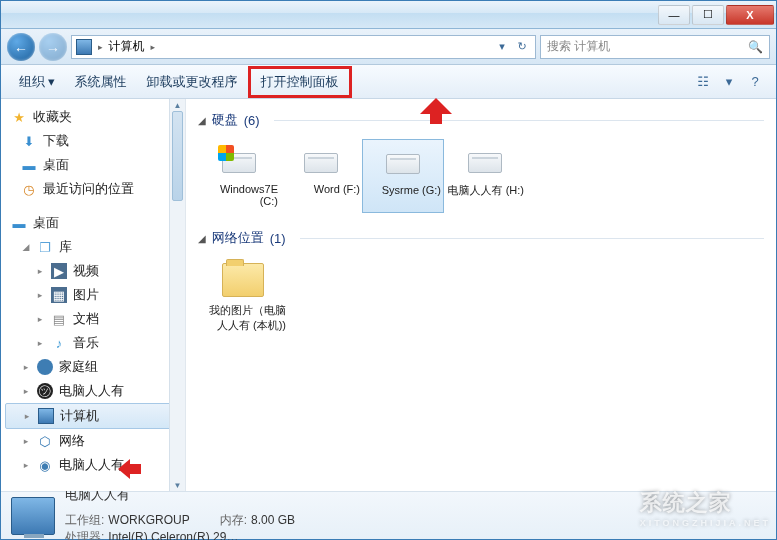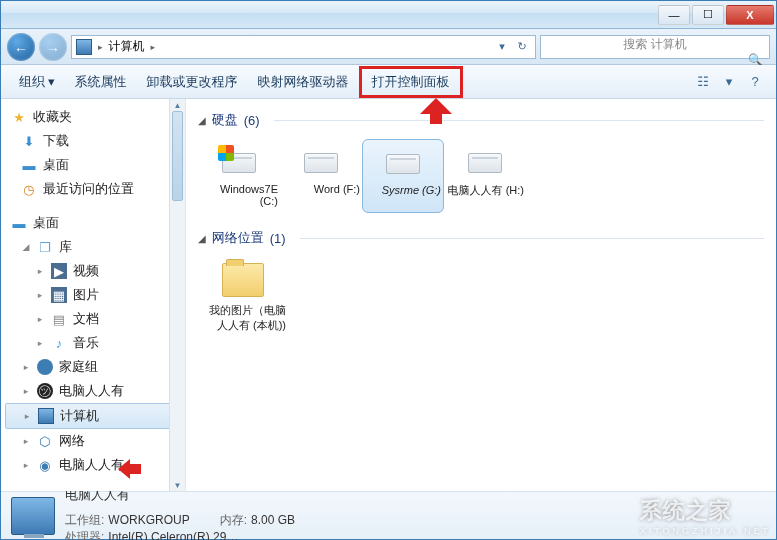--- a/index.html
+++ b/index.html
@@ -12,21 +12,21 @@
 .tbtn.close { width:48px; background:linear-gradient(#e67a6f,#c8372a); color:#fff; font-weight:bold; }
 .navrow { height:36px; background:linear-gradient(#e9f2fa,#d7e7f5); display:flex; align-items:center; padding:0 6px; gap:4px; border-bottom:1px solid #b2c9dd; }
 .navcircle { width:28px; height:28px; border-radius:50%; background:radial-gradient(circle at 35% 30%,#5fa9e6,#1c5f9b); display:flex; align-items:center; justify-content:center; color:#fff; font-size:14px; cursor:pointer; box-shadow:inset 0 0 3px rgba(255,255,255,.6); }
 .navcircle.fwd { opacity:.45; }
 .addr { flex:1; height:24px; background:#fff; border:1px solid #9db9d3; display:flex; align-items:center; padding:0 4px; font-size:12px; }
 .addr .pcicon { width:16px; height:16px; background:linear-gradient(#7fb7e6,#3d79b3); margin-right:4px; border:1px solid #2a5c88; }
 .addr .crumb { padding:0 4px; cursor:pointer; }
 .addr .chev { color:#666; font-size:9px; padding:0 2px; }
 .addr .right { margin-left:auto; display:flex; align-items:center; gap:2px; }
 .addr .refresh,.addr .dd { width:18px; height:18px; display:flex; align-items:center; justify-content:center; color:#3c6a97; font-size:11px; cursor:pointer; }
-.search { width:230px; height:24px; background:#fff; border:1px solid #9db9d3; display:flex; align-items:center; padding:0 6px; font-size:12px; color:#888;flex-direction:column; }
+.search { width:230px; height:24px; background:#fff; border:1px solid #9db9d3; display:flex; align-items:center; padding:0 6px; font-size:12px; color:#888; }
 .search .mag { margin-left:auto; color:#3c6a97; }
 .toolbar { height:34px; background:linear-gradient(#f7fbff,#e4eef8); border-bottom:1px solid #c7d7e6; display:flex; align-items:center; padding:0 8px; font-size:13px; color:#1a3a5c; }
 .toolbar .titem { padding:4px 10px; cursor:pointer; display:flex; align-items:center; gap:3px; }
 .toolbar .titem.cp { border:3px solid #d22; }
 .toolbar .spacer { flex:1; }
 .toolbar .ricon { width:26px; height:22px; display:flex; align-items:center; justify-content:center; color:#3c6a97; cursor:pointer; font-size:13px; }
 .body { flex:1; display:flex; overflow:hidden; }
 .sidebar { width:185px; background:#fff; border-right:1px solid #e0e7ee; overflow-y:auto; padding:6px 0; font-size:13px; position:relative; }
 .sbscroll { position:absolute; right:0; top:0; width:16px; height:100%; background:#eef3f8; border-left:1px solid #d5e0ea; }
 .sbscroll .thumb { position:absolute; left:2px; right:2px; top:12px; height:90px; background:linear-gradient(#d3e3f1,#b9d3e9); border:1px solid #9fbfd9; border-radius:2px; }
@@ -38,40 +38,40 @@
 .sbitem.sel { background:linear-gradient(#e9f2fb,#d3e7f7); border:1px solid #a6c8e6; border-radius:2px; margin:0 4px; padding-left:16px; }
 .sbitem .ico { width:16px; height:16px; display:inline-flex; align-items:center; justify-content:center; font-size:13px; }
 .star{color:#f2b430}.dl{color:#3a8fd0}.desk{color:#3a8fd0}.clock{color:#d98b2f}.lib{color:#5aa3d9}.vid{background:#4b6d8f;color:#fff;font-size:8px}.pic{background:#4b6d8f;color:#fff;font-size:8px}.doc{color:#888}.mus{color:#4aa0d8}.home{background:#3e7db3;border-radius:50%}.panda{background:#222;border-radius:50%;color:#fff;font-size:9px}.pc{background:linear-gradient(#7fb7e6,#3d79b3);border:1px solid #2a5c8a}.net{color:#3a7cb5}.ctrl{color:#3e7db3}
 .tri { width:10px; font-size:9px; color:#888; text-align:center; }
 .content { flex:1; background:#fff; overflow:auto; padding:8px 12px; }
 .grouphdr { display:flex; align-items:center; gap:6px; font-size:13px; color:#1a3a7a; margin:4px 0 10px; cursor:pointer; }
 .grouphdr .tri2 { font-size:10px; color:#555; }
 .grouphdr .line { flex:1; height:1px; background:#dce5ee; margin-left:8px; }
 .drives { display:flex; flex-wrap:wrap; gap:0; margin-bottom:16px; }
 .drive { width:82px; text-align:right; font-size:11px; color:#222; padding:6px 2px; cursor:pointer; }
-.drive.sel { background:linear-gradient(#eaf4fd,#cfe5f7); border:1px solid #8ab9dd; border-radius:6px;font-style:italic; }
+.drive.sel { background:linear-gradient(#eaf4fd,#cfe5f7); border:1px solid #8ab9dd; border-radius:0; }
 .driveico { width:42px; height:32px; margin:0 auto 6px; position:relative; }
 .driveico .box { position:absolute; left:4px; top:8px; width:34px; height:20px; background:linear-gradient(#f7f9fb,#dde4ea); border:1px solid #aeb9c3; border-radius:2px; }
 .driveico .box::after{content:"";position:absolute;top:3px;left:3px;right:3px;height:2px;background:#cbd4dc;}
 .driveico .winflag { position:absolute; left:0; top:0; width:16px; height:16px; background:conic-gradient(#f25022 0 25%,#7fba00 0 50%,#00a4ef 0 75%,#ffb900 0); border-radius:2px; }
 .folder { width:42px; height:34px; margin:0 auto 6px; background:linear-gradient(#fce9a8,#f2cf6e); border:1px solid #d6b257; border-radius:2px; position:relative; }
 .folder::before{content:"";position:absolute;top:-5px;left:3px;width:16px;height:6px;background:#f2cf6e;border:1px solid #d6b257;border-bottom:none;border-radius:2px 2px 0 0;}
 .status { height:48px; border-top:1px solid #d7e2ec; background:linear-gradient(#f2f7fc,#e7f0f8); display:flex; align-items:center; padding:4px 10px; font-size:12px; color:#333; gap:10px; }
 .status .bigpc { width:44px; height:38px; background:linear-gradient(#7fb7e6,#3d79b3); border:1px solid #2a5c8a; border-radius:2px; position:relative; }
 .status .bigpc::after{content:"";position:absolute;bottom:-4px;left:12px;width:20px;height:4px;background:#88a6bf;}
 .status .cols { display:flex; gap:30px; }
 .status .lbl { color:#666; margin-right:4px; }
 .redarrow { position:absolute; pointer-events:none; }
 .redarrow.up { left:420px; top:98px; width:32px; height:28px; }
 .redarrow.up::before{content:"";position:absolute;left:0;top:0;border-left:16px solid transparent;border-right:16px solid transparent;border-bottom:16px solid #d22;}
 .redarrow.up::after{content:"";position:absolute;left:10px;top:14px;width:12px;height:12px;background:#d22;}
 .redarrow.left { left:118px; top:459px; width:26px; height:20px; }
 .redarrow.left::before{content:"";position:absolute;left:0;top:0;border-top:10px solid transparent;border-bottom:10px solid transparent;border-right:12px solid #d22;}
 .redarrow.left::after{content:"";position:absolute;left:11px;top:5px;width:12px;height:10px;background:#d22;}
-.watermark { position:absolute; right:6px; bottom:4px; font-size:22px; color:rgba(255,255,255,.75); font-weight:bold; letter-spacing:1px; text-shadow:0 0 4px rgba(0,0,0,.4); pointer-events:none; }
+.watermark { position:absolute; right:6px; bottom:12px; font-size:22px; color:rgba(255,255,255,.75); font-weight:bold; letter-spacing:1px; text-shadow:0 0 4px rgba(0,0,0,.4); pointer-events:none; }
 .watermark .sub { display:block; font-size:9px; letter-spacing:3px; opacity:.7; }
 </style>
 </head>
 <body>
 
 <div class="window">
 
   <div class="titlebar">
     <div class="tbtn min">—</div>
     <div class="tbtn max">☐</div>
@@ -97,21 +97,20 @@
     </div>
   </div>
 
   <div class="toolbar">
     <div class="titem">
         <span>组织</span>
         <span>▾</span>
       </div>
     <div class="titem">系统属性</div>
     <div class="titem">卸载或更改程序</div>
-    <div class="titem">映射网络驱动器</div>
     <div class="titem cp">打开控制面板</div>
     <div class="spacer"></div>
     <div class="ricon">☷</div>
     <div class="ricon">▾</div>
     <div class="ricon">?</div>
   </div>
 
   <div class="body">
     <div class="sidebar">
       <div class="sbgroup">

